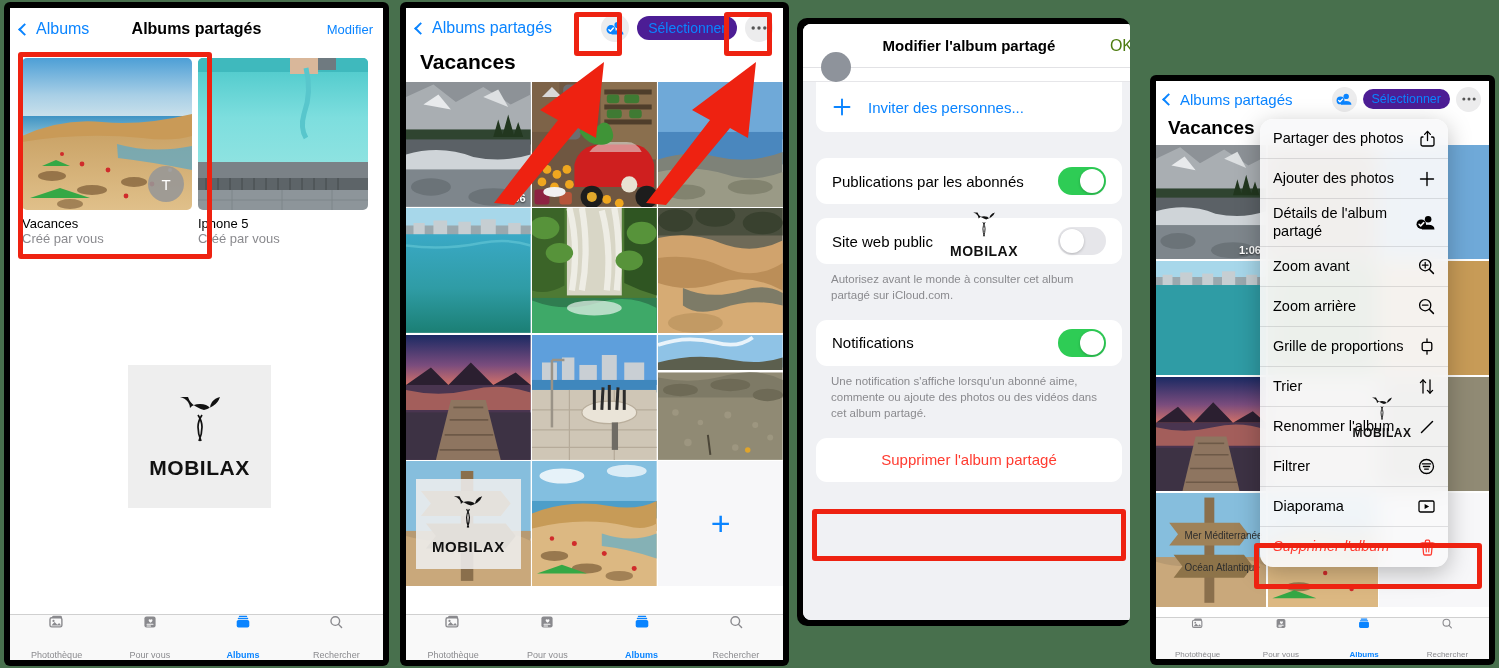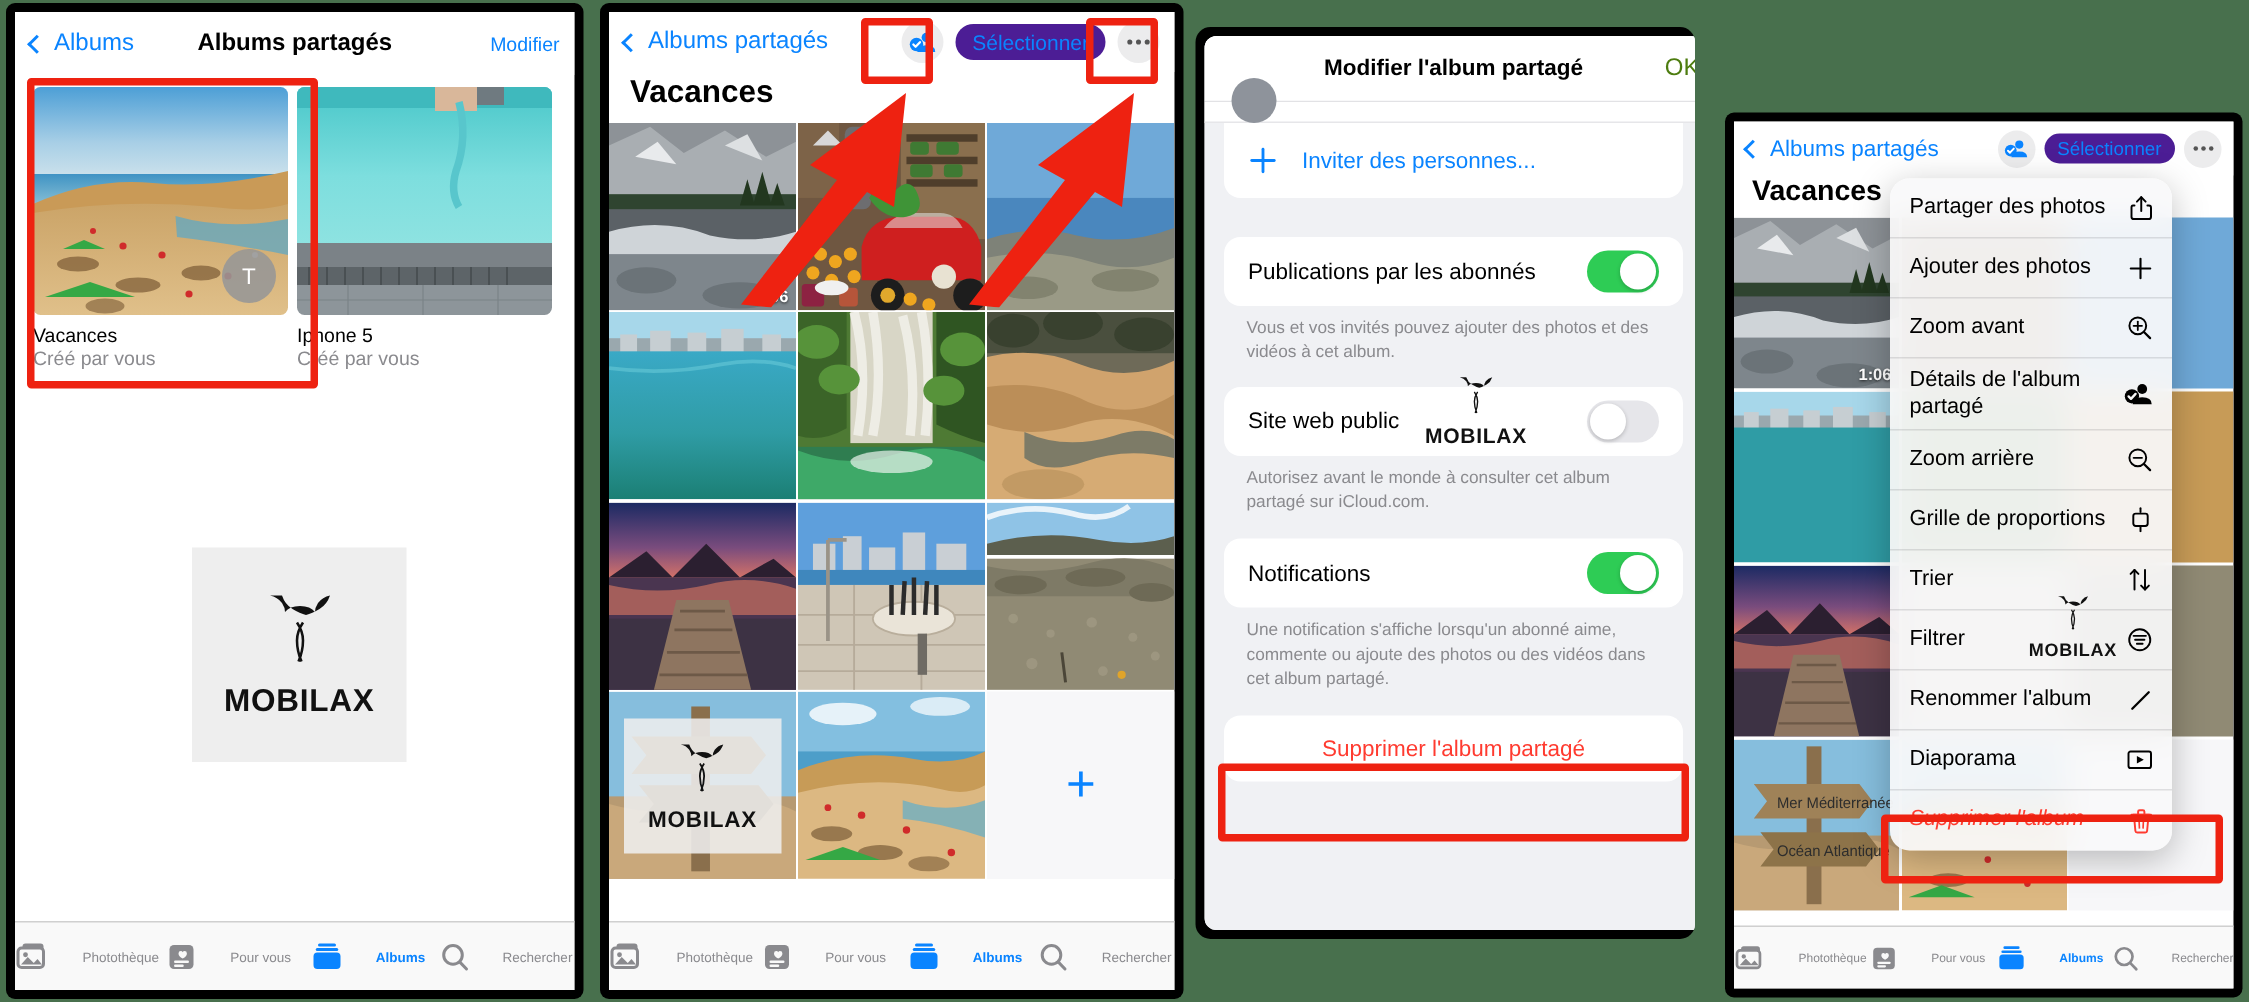--- a/index.html
+++ b/index.html
@@ -34,21 +34,21 @@
   .nav-title{ position:absolute; left:0; right:0; text-align:center; font-size:16px; font-weight:bold; color:#000; pointer-events:none;}
   .nav-right{ margin-left:auto; color:#0a84ff; font-size:13px;}
 
   
   .tabbar{
     position:absolute; left:0; right:0; bottom:0; height:46px;
     background:rgba(249,249,249,.96);
     border-top:.5px solid #d0d0d0;
     display:flex;
   }
-  .tab{ flex:1; display:flex; align-items:center; justify-content:center; gap:21px; }
+  .tab{ flex:1; display:flex; flex-direction:column; align-items:center; justify-content:center; gap:21px; }
   .tab .lbl{ font-size:9px; color:#8a8a8e; }
   .tab.active .lbl{ color:#0a84ff; font-weight:bold; }
   .tab svg{ display:block; }
 
   
   .albums-grid{ display:flex; padding:8px 6px 0 6px; gap:6px;}
   .album-cell{ width:170px; }
   .album-thumb{ width:100%; height:152px; border-radius:5px; overflow:hidden; position:relative;}
   .album-name{ font-size:13px; color:#000; margin-top:6px; }
   .album-sub{ font-size:13px; color:#8a8a8e; }
@@ -625,21 +625,20 @@
         </div>
 
         <div class="card" style="margin-top:26px;">
           <div class="row">
             <span class="label">Publications par les abonnés</span>
             <div class="switch on">
                 <div class="knob"></div>
               </div>
           </div>
         </div>
-        <div class="footnote">Vous et vos invités pouvez ajouter des photos et des vidéos à cet album.</div>
 
         <div class="card" style="margin-top:14px;position:relative;">
           <div class="row">
             <span class="label">Site web public</span>
             <div class="switch off">
                 <div class="knob"></div>
               </div>
           </div>
           <div class="wm" style="position:absolute;left:118px;top:-12px;width:100px;height:56px;">
             <svg width="26" height="32" viewBox="0 0 48 58">
@@ -807,42 +806,42 @@
         </div>
         <div class="mitem">
           <span class="mlabel">Ajouter des photos</span>
           <span class="micon">
             <svg width="16" height="16" viewBox="0 0 16 16">
               <line x1="8" y1="1.5" x2="8" y2="14.5" stroke="#000" stroke-width="1.4" stroke-linecap="round"></line>
               <line x1="1.5" y1="8" x2="14.5" y2="8" stroke="#000" stroke-width="1.4" stroke-linecap="round"></line>
             </svg>
           </span>
         </div>
+        <div class="mitem" style="min-height:48px;">
+          <span class="mlabel">Détails de l'album partagé</span>
+          <span class="micon">
+            <svg width="19" height="17" viewBox="0 0 18 16">
+              <circle cx="11.5" cy="5" r="3.1" fill="#000"></circle>
+              <path d="M5.5 14.6 q0 -4.4 6 -4.4 q6 0 6 4.4 z" fill="#000"></path>
+              <circle cx="5" cy="9.6" r="4.5" fill="#000"></circle>
+              <path d="M2.9 9.7 l1.5 1.5 l2.9 -3.1" stroke="#f7f7f7" stroke-width="1.5" fill="none" stroke-linecap="round" stroke-linejoin="round"></path>
+            </svg>
+          </span>
+        </div>
         <div class="mitem">
           <span class="mlabel">Zoom avant</span>
           <span class="micon">
             <svg width="17" height="17" viewBox="0 0 17 17">
               <circle cx="7.2" cy="7.2" r="5.6" fill="none" stroke="#000" stroke-width="1.3"></circle>
               <line x1="11.3" y1="11.3" x2="15.4" y2="15.4" stroke="#000" stroke-width="1.5" stroke-linecap="round"></line>
               <line x1="7.2" y1="4.4" x2="7.2" y2="10" stroke="#000" stroke-width="1.2" stroke-linecap="round"></line>
               <line x1="4.4" y1="7.2" x2="10" y2="7.2" stroke="#000" stroke-width="1.2" stroke-linecap="round"></line>
             </svg>
           </span>
         </div>
-        <div class="mitem" style="min-height:48px;">
-          <span class="mlabel">Détails de l'album partagé</span>
-          <span class="micon">
-            <svg width="19" height="17" viewBox="0 0 18 16">
-              <circle cx="11.5" cy="5" r="3.1" fill="#000"></circle>
-              <path d="M5.5 14.6 q0 -4.4 6 -4.4 q6 0 6 4.4 z" fill="#000"></path>
-              <circle cx="5" cy="9.6" r="4.5" fill="#000"></circle>
-              <path d="M2.9 9.7 l1.5 1.5 l2.9 -3.1" stroke="#f7f7f7" stroke-width="1.5" fill="none" stroke-linecap="round" stroke-linejoin="round"></path>
-            </svg>
-          </span>
-        </div>
         <div class="mitem">
           <span class="mlabel">Zoom arrière</span>
           <span class="micon">
             <svg width="17" height="17" viewBox="0 0 17 17">
               <circle cx="7.2" cy="7.2" r="5.6" fill="none" stroke="#000" stroke-width="1.3"></circle>
               <line x1="11.3" y1="11.3" x2="15.4" y2="15.4" stroke="#000" stroke-width="1.5" stroke-linecap="round"></line>
               <line x1="4.4" y1="7.2" x2="10" y2="7.2" stroke="#000" stroke-width="1.2" stroke-linecap="round"></line>
             </svg>
           </span>
         </div>
@@ -861,35 +860,35 @@
           <span class="micon">
             <svg width="17" height="17" viewBox="0 0 17 17">
               <line x1="5" y1="2" x2="5" y2="15" stroke="#000" stroke-width="1.3" stroke-linecap="round"></line>
               <path d="M2.4 4.6 L5 2 L7.6 4.6" stroke="#000" stroke-width="1.3" fill="none" stroke-linecap="round" stroke-linejoin="round"></path>
               <line x1="12" y1="2" x2="12" y2="15" stroke="#000" stroke-width="1.3" stroke-linecap="round"></line>
               <path d="M9.4 12.4 L12 15 L14.6 12.4" stroke="#000" stroke-width="1.3" fill="none" stroke-linecap="round" stroke-linejoin="round"></path>
             </svg>
           </span>
         </div>
         <div class="mitem">
+          <span class="mlabel">Renommer l'album</span>
+          <span class="micon">
+            <svg width="16" height="16" viewBox="0 0 16 16">
+              <line x1="2.5" y1="13.5" x2="13.5" y2="2.5" stroke="#000" stroke-width="1.5" stroke-linecap="round"></line>
+            </svg>
+          </span>
+        </div>
+        <div class="mitem">
           <span class="mlabel">Filtrer</span>
           <span class="micon">
             <svg width="17" height="17" viewBox="0 0 17 17">
               <circle cx="8.5" cy="8.5" r="7" fill="none" stroke="#000" stroke-width="1.3"></circle>
               <line x1="4.4" y1="5.9" x2="12.6" y2="5.9" stroke="#000" stroke-width="1.3" stroke-linecap="round"></line>
               <line x1="5.4" y1="8.5" x2="11.6" y2="8.5" stroke="#000" stroke-width="1.3" stroke-linecap="round"></line>
               <line x1="6.6" y1="11.1" x2="10.4" y2="11.1" stroke="#000" stroke-width="1.3" stroke-linecap="round"></line>
-            </svg>
-          </span>
-        </div>
-        <div class="mitem">
-          <span class="mlabel">Renommer l'album</span>
-          <span class="micon">
-            <svg width="16" height="16" viewBox="0 0 16 16">
-              <line x1="2.5" y1="13.5" x2="13.5" y2="2.5" stroke="#000" stroke-width="1.5" stroke-linecap="round"></line>
             </svg>
           </span>
         </div>
         <div class="mitem">
           <span class="mlabel">Diaporama</span>
           <span class="micon">
             <svg width="17" height="15" viewBox="0 0 17 15">
               <rect x="1" y="2" width="15" height="11" rx="1.4" fill="none" stroke="#000" stroke-width="1.3"></rect>
               <path d="M6.6 5 L11.2 7.5 L6.6 10 Z" fill="#000"></path>
             </svg>

